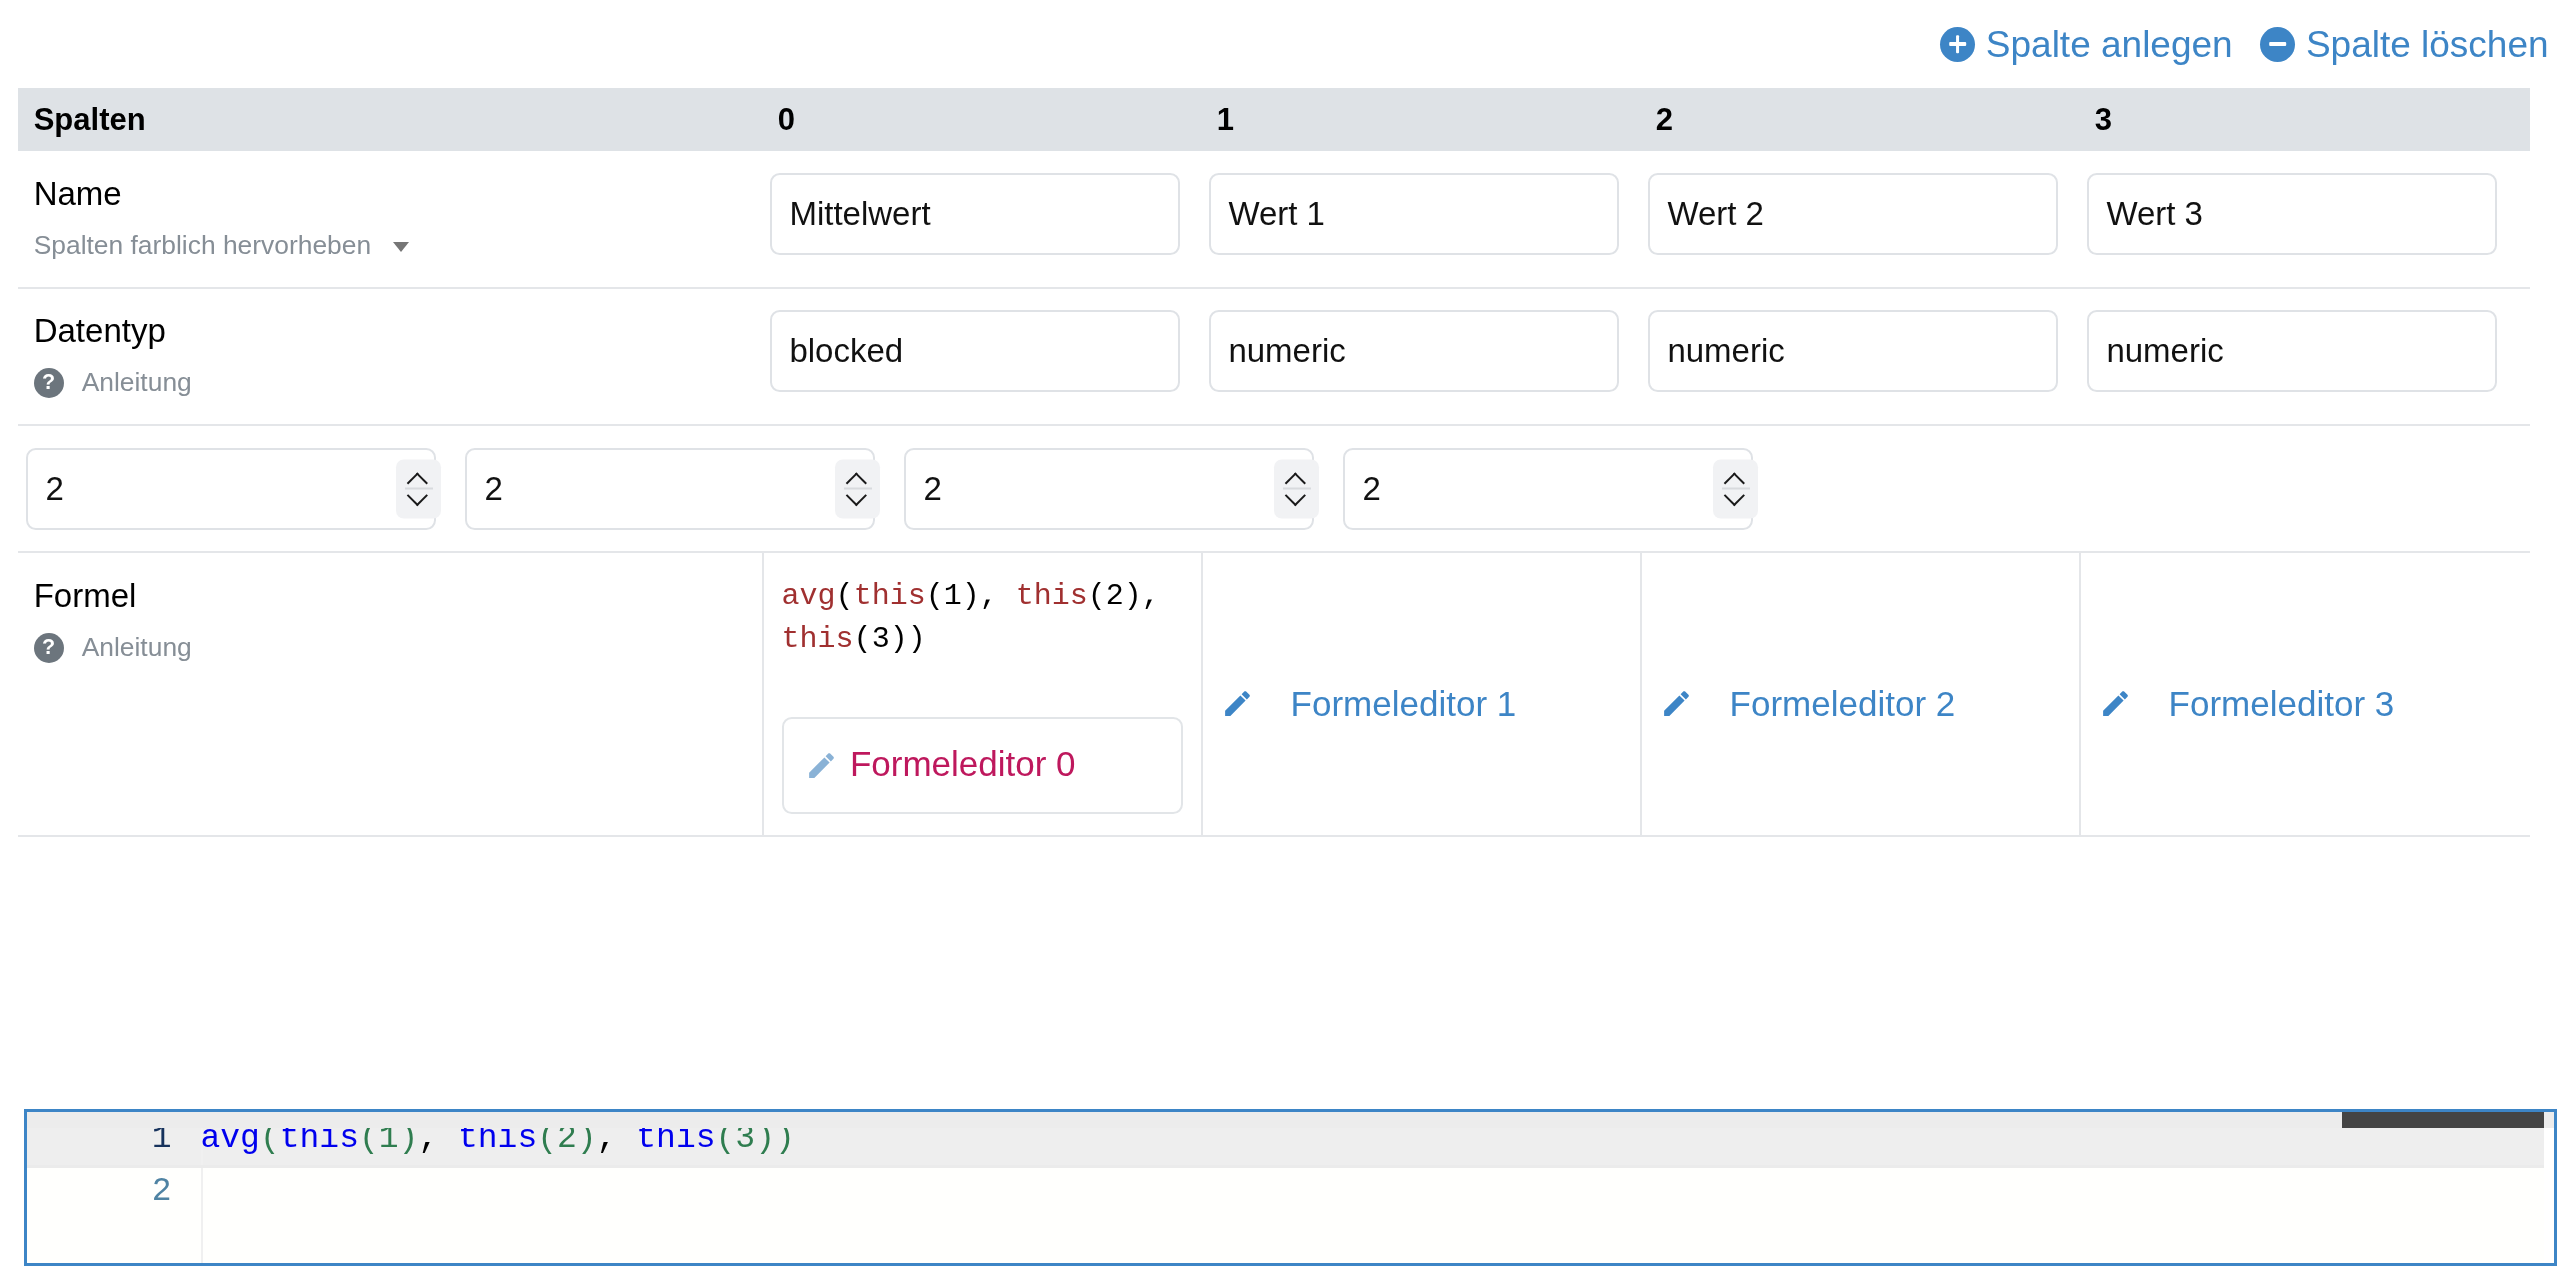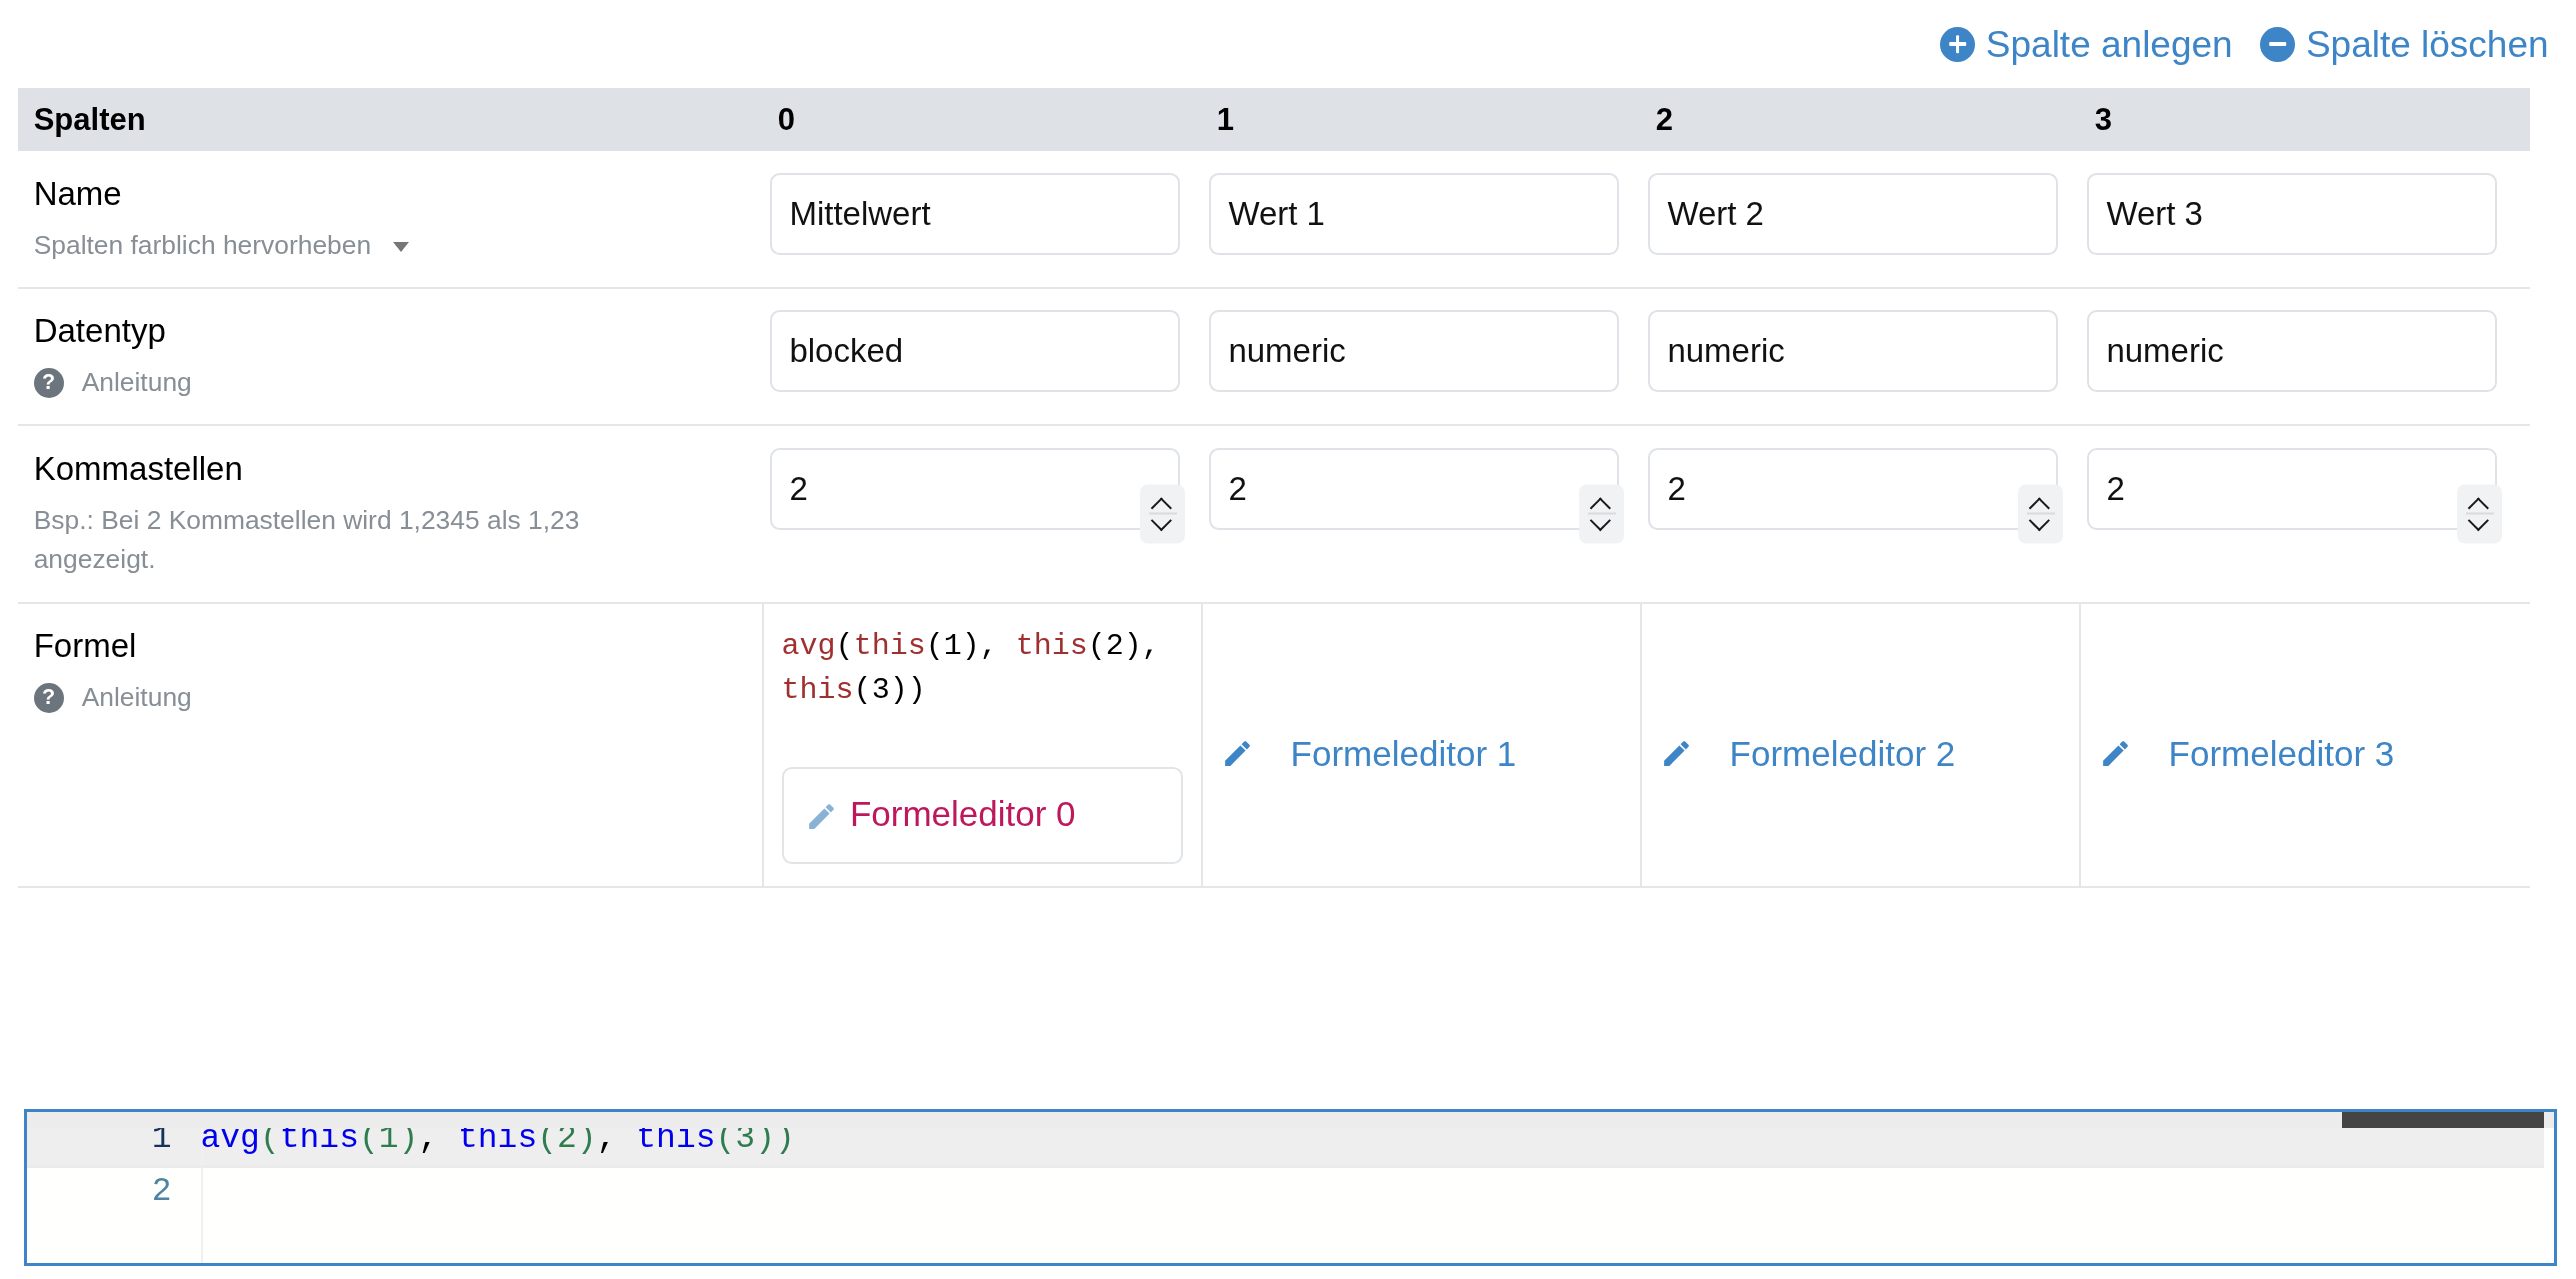--- a/index.html
+++ b/index.html
@@ -234,24 +234,20 @@
       </div>
       <div class="row-cell">
         <div class="field">numeric</div>
       </div>
       <div class="row-cell">
         <div class="field">numeric</div>
       </div>
     </div>
 
     <div class="row">
-      <div class="row-cell-label">
-        <div class="rlabel">Kommastellen</div>
-        <div class="rsub block">Bsp.: Bei 2 Kommastellen wird 1,2345 als 1,23 angezeigt.</div>
-      </div>
       <div class="row-cell stepper-wrap">
         <div class="field">2</div>
         <div class="stepper">
           <span class="chev up"></span>
           <span class="stepper-div"></span>
           <span class="chev down"></span>
         </div>
       </div>
       <div class="row-cell stepper-wrap">
         <div class="field">2</div>

